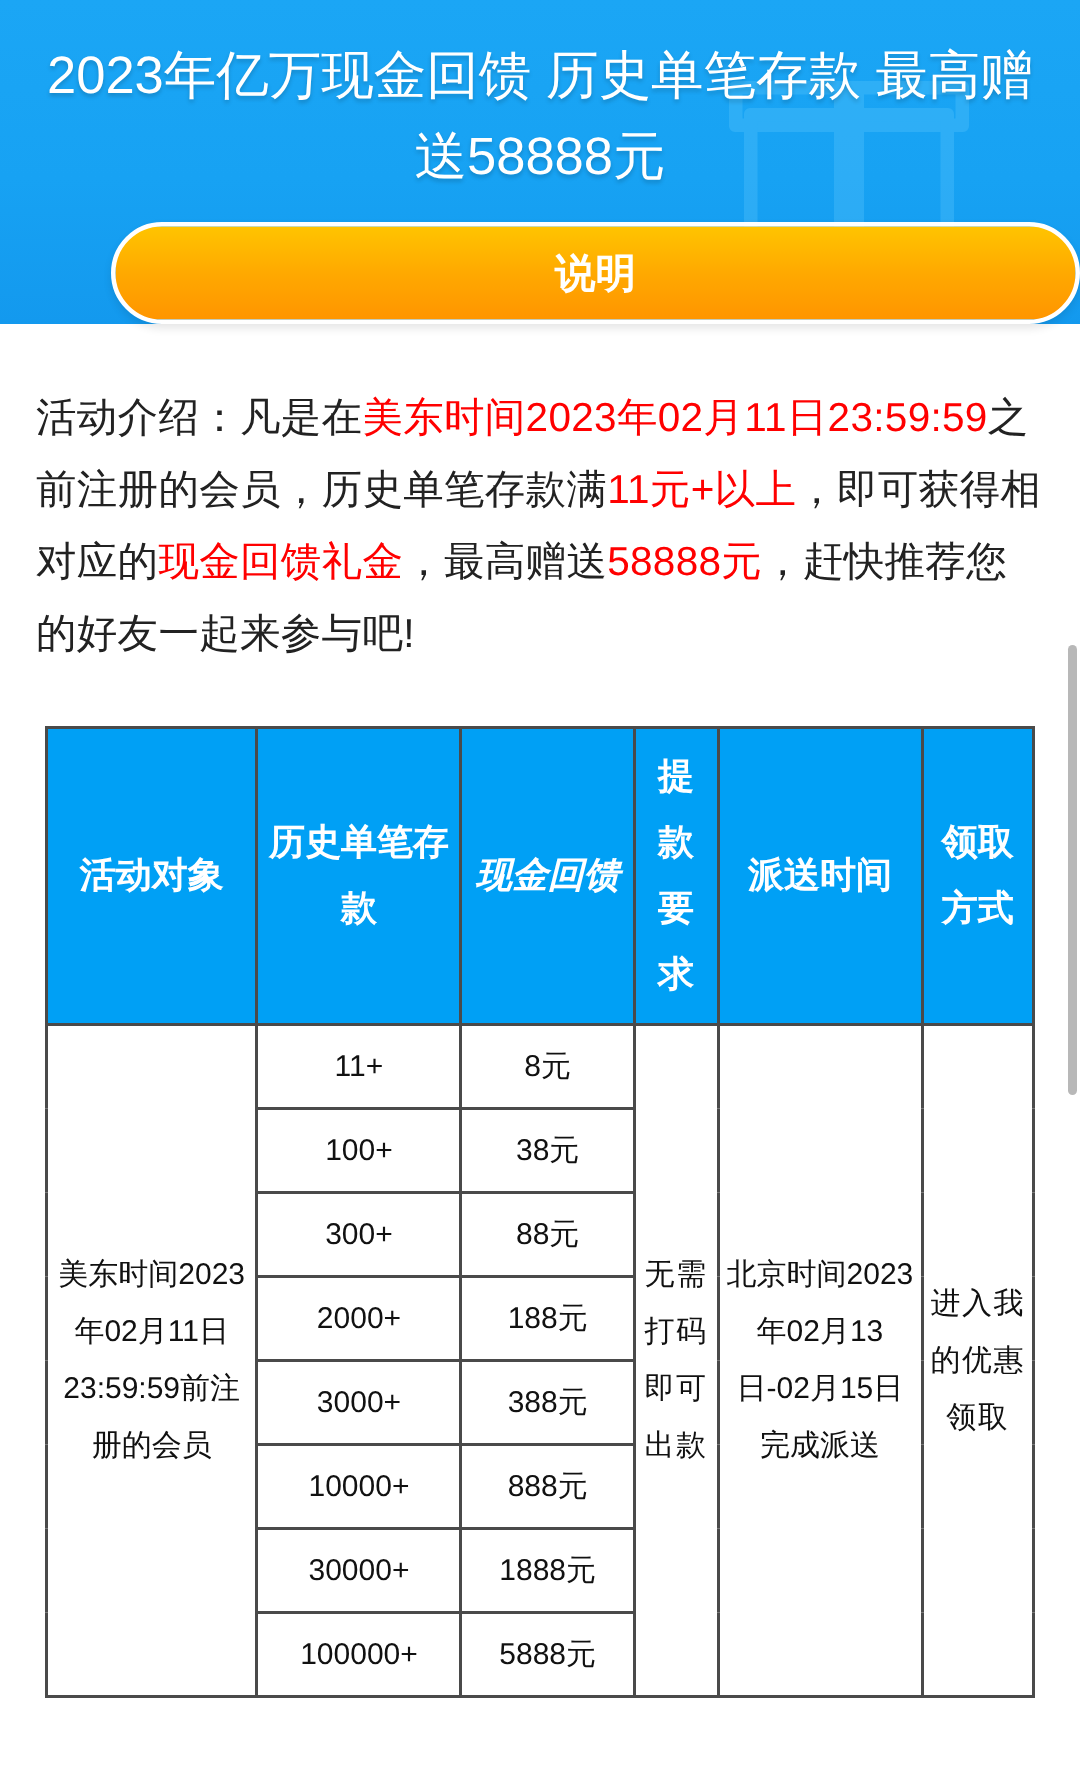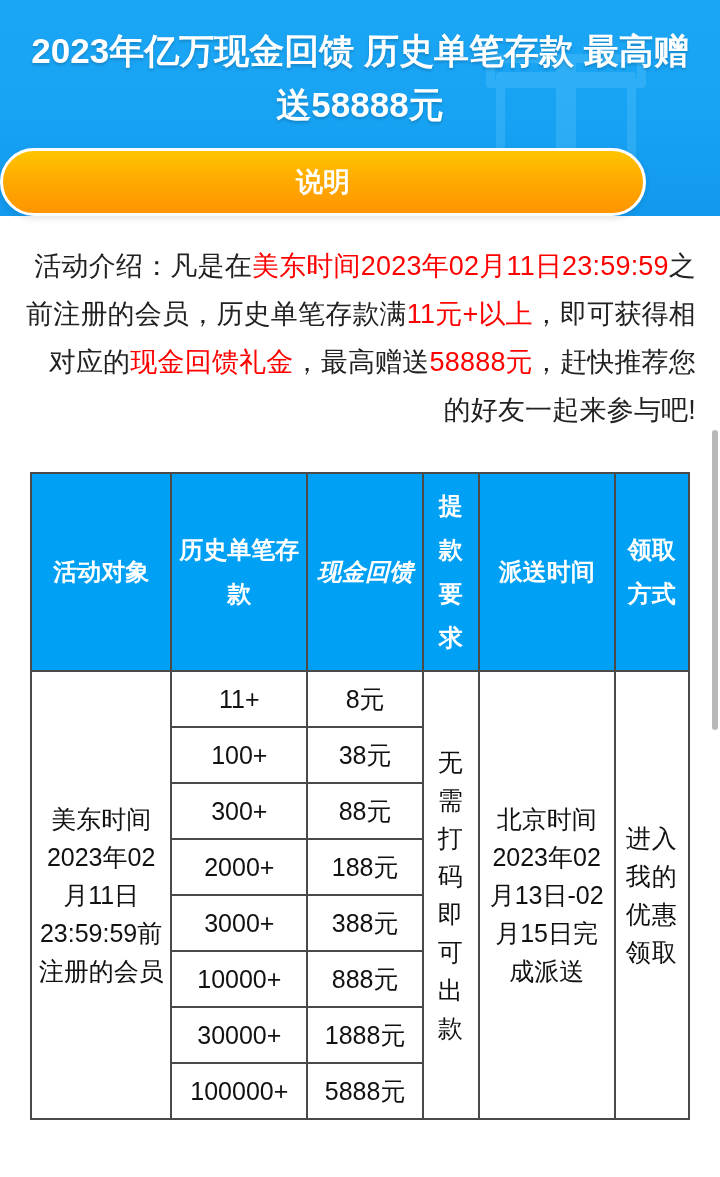--- a/index.html
+++ b/index.html
@@ -53,59 +53,58 @@
     left: 70px; top: 34px;
     width: 20px; height: 114px;
     background: #6fd0ff;
   }
   .banner-title {
     position: relative;
     z-index: 2;
     padding: 24px 16px 0 16px;
     color: #ffffff;
     font-size: 35px;
-    font-weight: bold;
+    font-weight: normal;
     line-height: 54px;
     text-align: center;
     text-shadow: 0 2px 3px rgba(0,0,0,0.18);
   }
 
   
   .explain-wrap {
     position: absolute;
     left: 0; top: 148px;
     width: 720px;
     display: flex;
-    justify-content: flex-start;
+    justify-content: flex-end;
     z-index: 5;
   }
   .explain-btn {
     width: 646px;
     height: 68px;
     border-radius: 34px;
     background: linear-gradient(180deg, #ffc400 0%, #ffa800 52%, #ff9500 100%);
     border: 3px solid #ffffff;
     color: #ffffff;
     font-size: 27px;
     font-weight: bold;
     display: flex;
     align-items: center;
     justify-content: center;
     box-shadow: 0 3px 6px rgba(0,0,0,0.10);
     cursor: pointer;
   }
 
   
   .intro {
-    padding: 26px 24px 0 24px;
+    padding: 38px 24px 0 24px;
     font-size: 27px;
     line-height: 48px;
     color: #222222;
     letter-spacing: 0.2px;
-    text-align: right;
   }
   .intro .hl { color: #ff0000; }
 
   
   .table-wrap {
     padding: 38px 30px 0 30px;
   }
   table.reward {
     width: 660px;
     border-collapse: collapse;
@@ -117,21 +116,21 @@
     font-size: 24px;
     font-weight: bold;
     line-height: 44px;
     border: 2px solid #4a4a4a;
     padding: 10px 4px;
     text-align: center;
     vertical-align: middle;
   }
   table.reward td {
     border: 2px solid #4a4a4a;
-    font-size: 25px;
+    font-size: 20px;
     line-height: 38px;
     color: #111111;
     text-align: center;
     vertical-align: middle;
     padding: 8px 4px;
     background: #ffffff;
   }
   td.tall { font-size: 26px; line-height: 42px; }
   td.vert {
     font-size: 26px;

